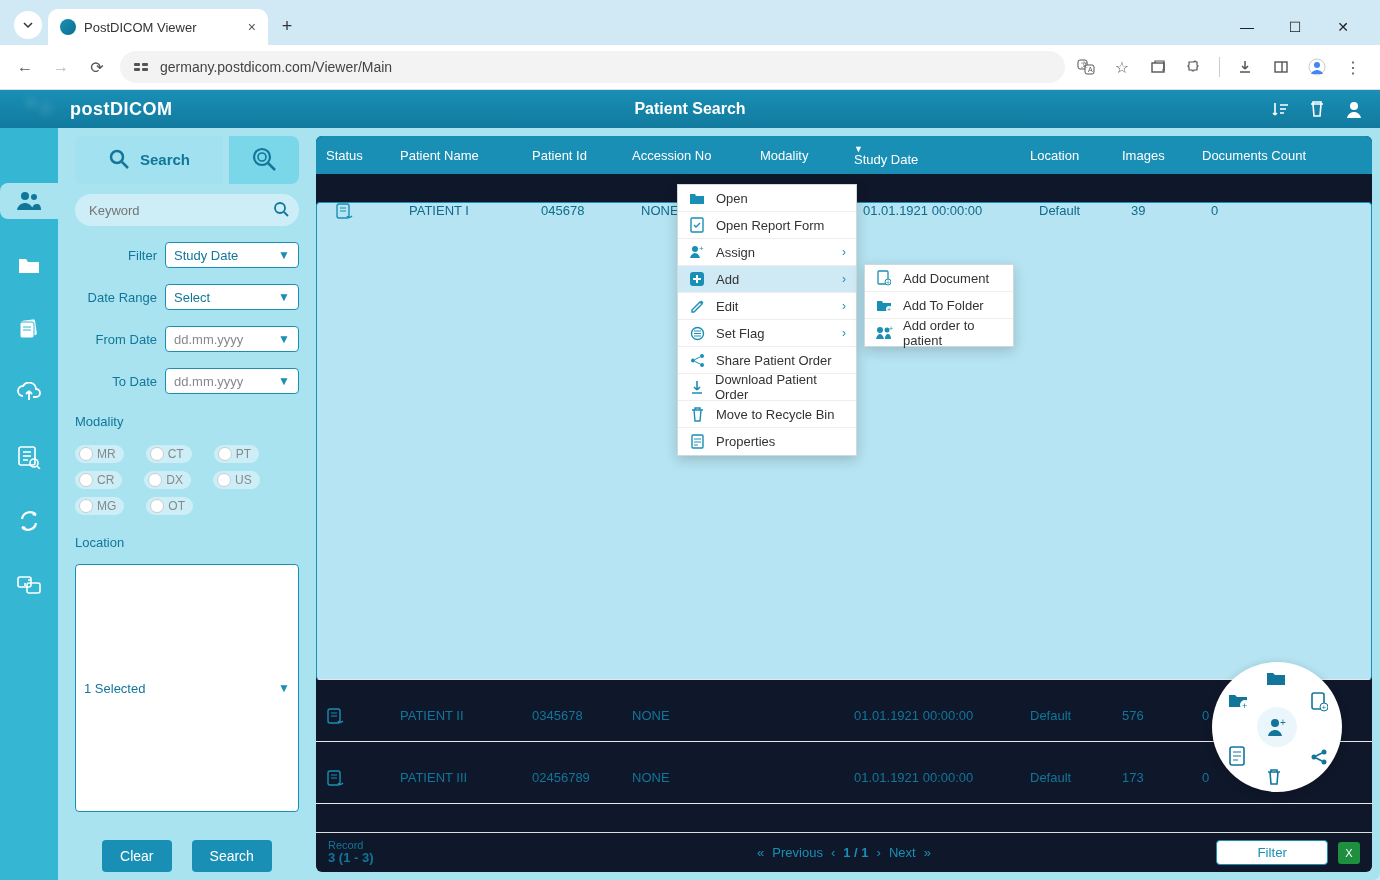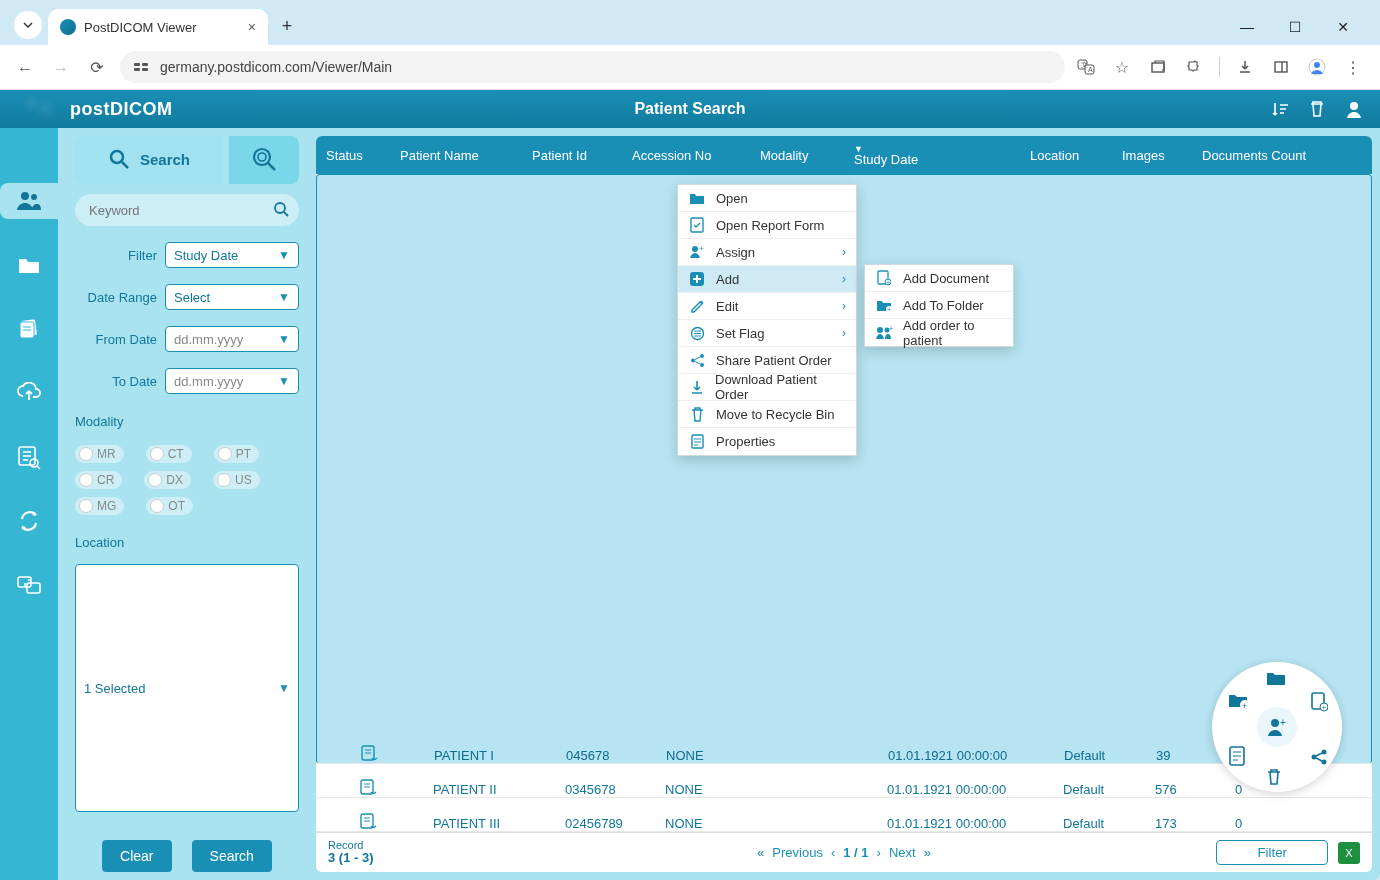--- a/index.html
+++ b/index.html
@@ -43,26 +43,26 @@
 .formrow{display:flex;align-items:center;gap:8px;margin-top:6px;}
 .formrow label{width:82px;text-align:right;font-size:13px;color:#12769a;}
 .sel{flex:1;height:26px;border:1px solid #1a8fb5;border-radius:4px;background:#fff;color:#12769a;font-size:13px;padding:0 8px;display:flex;align-items:center;justify-content:space-between;}
 .sel .chev{font-size:12px;color:#1a8fb5;}
 .section-label{font-size:13px;color:#12769a;margin-top:10px;font-weight:500;}
 .modgrid{display:flex;flex-wrap:wrap;gap:8px 22px;margin-top:6px;}
 .modchip{display:flex;align-items:center;gap:4px;font-size:12px;color:#888;background:#cdeef7;border-radius:10px;padding:2px 8px 2px 4px;}
 .modchip .dot{width:14px;height:14px;border-radius:50%;background:#fff;border:1px solid #ccc;}
 .btnrow{display:flex;gap:20px;justify-content:center;margin-top:18px;}
 .btn{background:#1a8fb5;color:#fff;border:none;border-radius:4px;padding:8px 18px;font-size:14px;cursor:pointer;}
-.main{flex:1;background:#ffffff;margin:8px 8px 8px 0;border-radius:6px;display:flex;flex-direction:column;overflow:hidden;position:relative;}
+.main{flex:1;background:#0f172a;margin:8px 8px 8px 0;border-radius:6px;display:flex;flex-direction:column;overflow:hidden;position:relative;gap:28px;}
 .thead{height:38px;background:#1a8fb5;color:#fff;display:flex;align-items:center;font-size:13px;font-weight:500;}
 .col{padding:0 10px;}
 .c-status{width:74px;}.c-name{width:132px;}.c-id{width:100px;}.c-acc{width:128px;}.c-mod{width:94px;}.c-date{width:176px;}.c-loc{width:92px;}.c-img{width:80px;}.c-doc{flex:1;}
 .sortind{font-size:9px;display:block;margin-bottom:-2px;}
-.row{height:34px;display:flex;align-items:flex-end;font-size:13px;color:#12769a;border-bottom:1px solid #e8e8e8;padding-left:33px;}
+.row{height:34px;display:flex;align-items:flex-start;font-size:13px;color:#12769a;border-bottom:1px solid #e8e8e8;}
 .row.sel{background:#b6e4f2;color:#0f6b8c;}
 .row .status-ico{color:#1a8fb5;font-size:18px;}
 .context{position:absolute;background:#fff;border:1px solid #cfd8dc;box-shadow:0 4px 12px rgba(0,0,0,.18);font-size:13px;color:#333;z-index:20;}
 .ctx1{left:677px;top:184px;width:180px;}
 .ctx2{left:864px;top:264px;width:150px;}
 .ctx-item{height:27px;display:flex;align-items:center;gap:10px;padding:0 10px;border-bottom:1px solid #eee;}
 .ctx-item:last-child{border-bottom:none;}
 .ctx-item.hl{background:#cfeaf5;}
 .ctx-item .cicon{width:18px;color:#1a8fb5;display:flex;align-items:center;justify-content:center;}
 .ctx-item .carrow{margin-left:auto;color:#1a8fb5;font-size:12px;}

